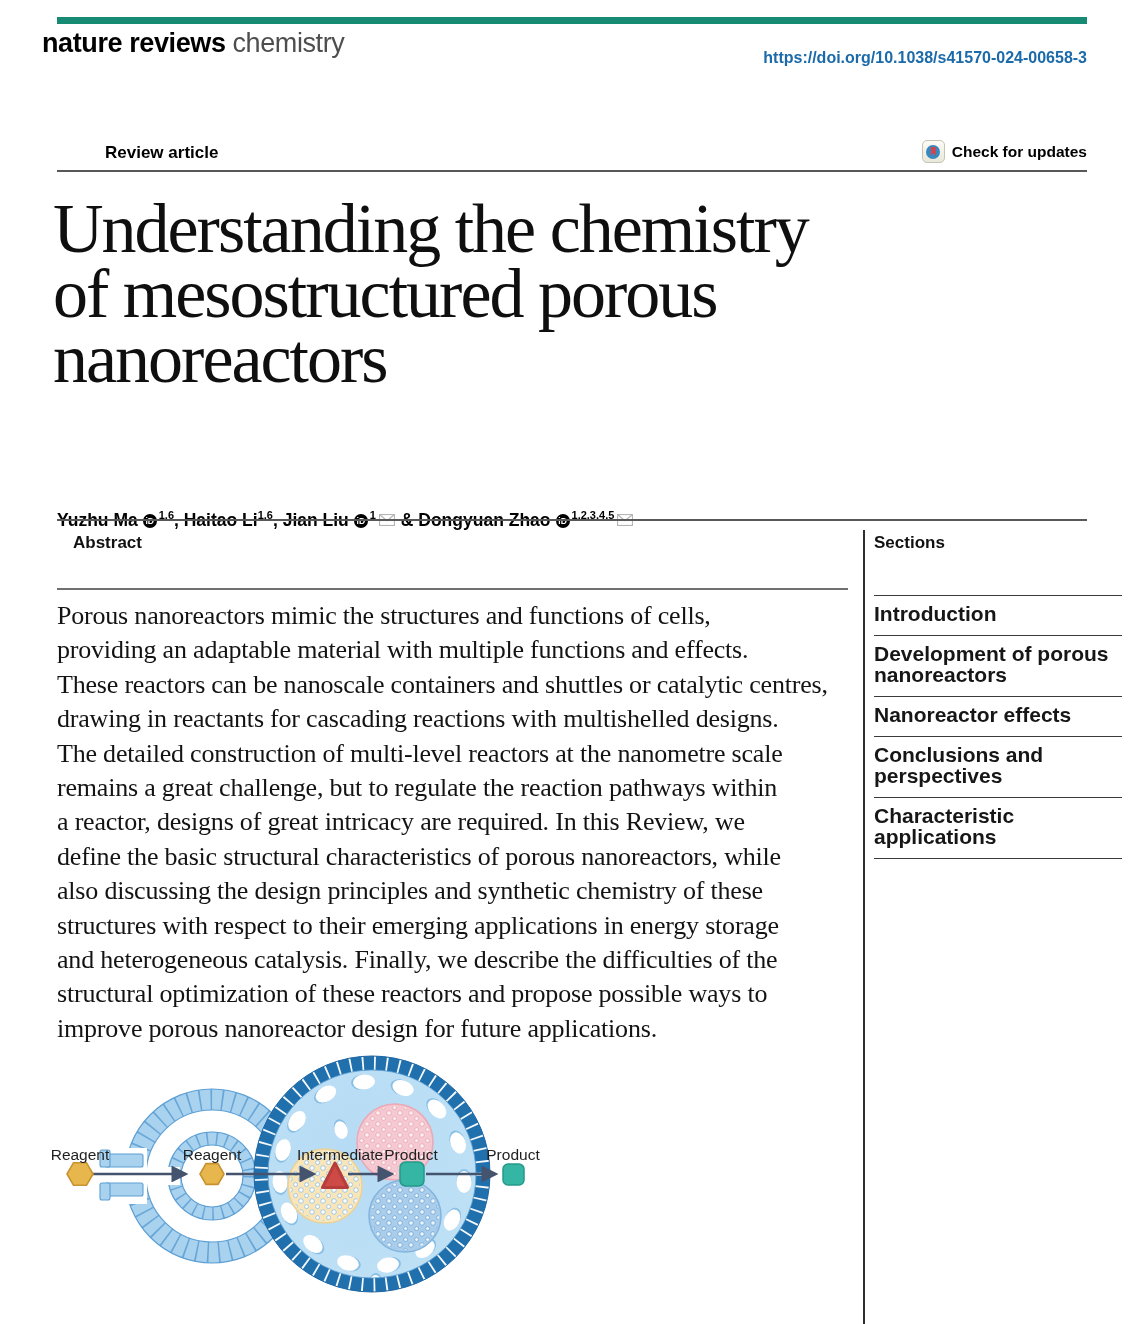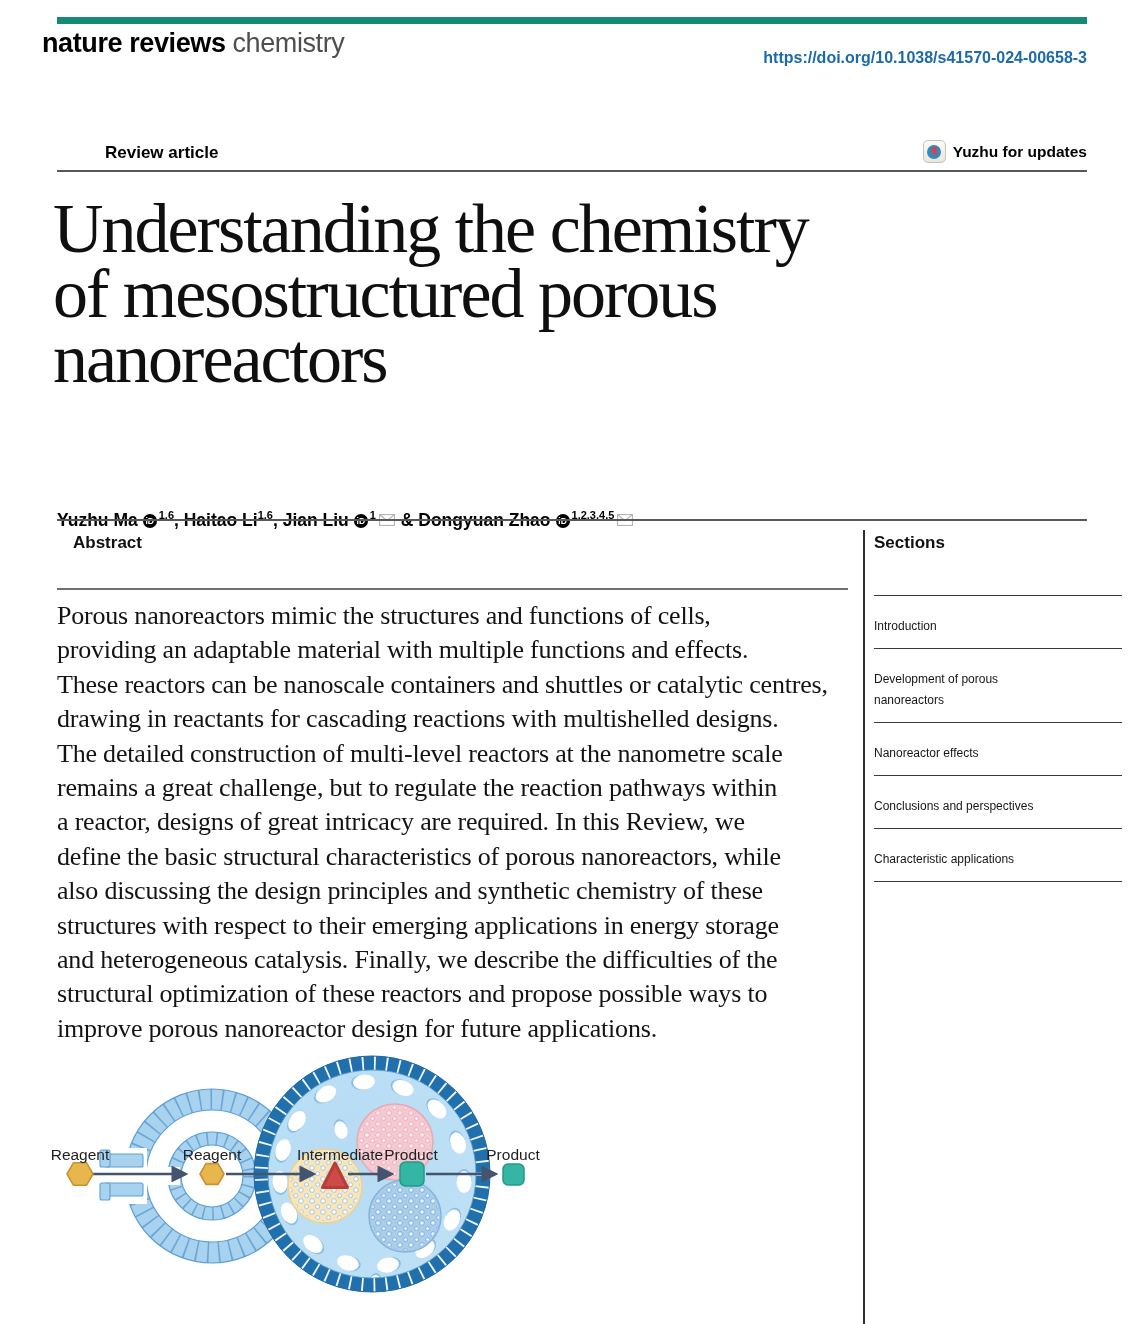--- a/index.html
+++ b/index.html
@@ -39,21 +39,21 @@
   .env{margin:0 1px 0 3px;vertical-align:-1px;}
 
   .abstract-label{position:absolute;left:57px;top:533px;font-size:17px;font-weight:700;margin-left:16px;}
   .abstract-text{position:absolute;left:57px;top:599px;width:800px;
                  font-family:"Liberation Serif","DejaVu Serif",serif;font-size:26px;line-height:34.4px;
                  color:#131313;letter-spacing:-0.2px;white-space:pre-line;}
 
   .sidebar-line{position:absolute;left:863px;top:530px;width:2px;height:794px;background:#2e2e2e;}
   .sections-label{position:absolute;left:874px;top:533px;font-size:17px;font-weight:700;}
   .sections{position:absolute;left:874px;top:595px;width:248px;}
-  .section-item{border-top:1.8px solid #3a3a3a;padding:20px 0 11px;font-size:12px;font-weight:400;
+  .section-item{border-top:1.8px solid #3a3a3a;padding:7px 0 11px;font-size:21px;font-weight:700;
                 line-height:21px;color:#161616;white-space:pre-line;cursor:pointer;}
   .sections .section-item:last-child{border-bottom:1.8px solid #3a3a3a;}
 
   .figure{position:absolute;left:45px;top:1044px;width:550px;height:280px;}
   .fig-label{font-family:"Liberation Sans","DejaVu Sans",sans-serif;font-size:15.5px;fill:#1f1f1f;}
 </style>
 </head>
 <body>
 
 <div class="page">
@@ -67,21 +67,21 @@
   <a class="doi">https://doi.org/10.1038/s41570-024-00658-3</a>
 
   <div class="kind">Review article</div>
 
   <div class="check">
     <span class="check-badge">
       <span class="check-circle">
           <span class="check-ribbon"></span>
         </span>
     </span>
-    <span>Yuzhu for updates</span>
+    <span>Check for updates</span>
   </div>
 
   <div class="rule rule-top"></div>
 
   <h1 class="title">Understanding the chemistry
 of mesostructured porous
 nanoreactors</h1>
 
   <p class="authors"><span>Yuzhu Ma</span><span class="orcid">iD</span><sup>1,6</sup><span>, </span><span>Haitao Li</span><sup>1,6</sup><span>, </span><span>Jian Liu</span><span class="orcid">iD</span><sup>1</sup><span class="env"><svg width="16" height="12" viewBox="0 0 16 12">
           <rect x="0.5" y="0.5" width="15" height="11" fill="#ffffff" stroke="#b5b5b5" stroke-width="1.2"></rect>

